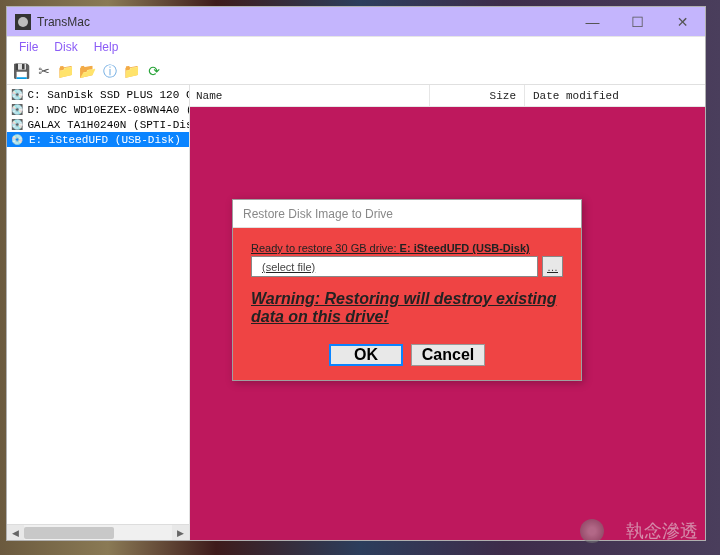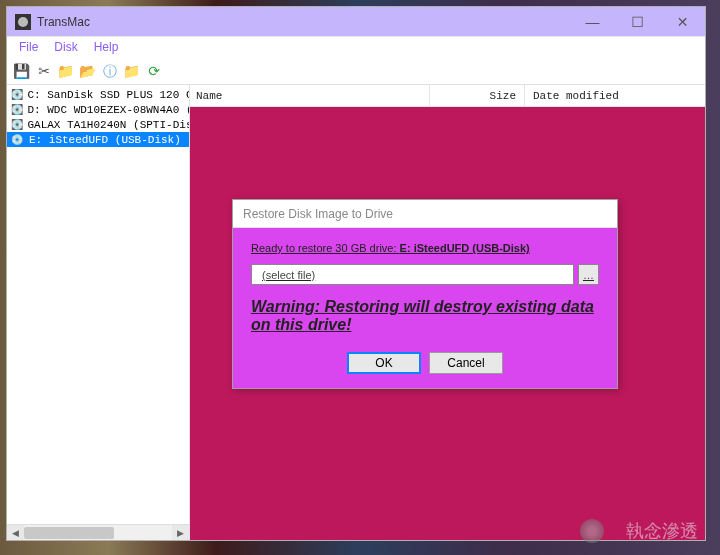--- a/index.html
+++ b/index.html
@@ -85,55 +85,55 @@
     height:22px; background:#fff; border-bottom:1px solid #e6e6e6;
     display:flex; align-items:center;
     font-family:"Courier New",monospace; font-size:11px; color:#222;
   }
   .col-name{ width:240px; padding-left:6px; border-right:1px solid #e6e6e6; height:100%; display:flex; align-items:center;}
   .col-size{ width:95px; text-align:left; padding-right:8px; border-right:1px solid #e6e6e6; height:100%; display:flex; align-items:center; justify-content:flex-end;}
   .col-date{ flex:1; padding-left:8px; height:100%; display:flex; align-items:center;}
   .list-body{flex:1;}
 
   .modal {
-    position:absolute; left:232px; top:199px; width:386px;
-    background:#d946ef; border:1px solid #a0a0a0;
+    position:absolute; left:232px; top:199px; width:350px;
+    background:#ef4444; border:1px solid #a0a0a0;
     box-shadow:2px 2px 8px rgba(0,0,0,.25);
     display:flex; flex-direction:column;
   }
   .modal-title{
     height:28px; padding:0 10px; display:flex; align-items:center;
     color:#888; font-size:12px; background:#fff;
     border-bottom:1px solid #e0e0e0;
   }
   .modal-body{
     padding:14px 18px 12px 18px;
     font-size:11px; color:#222;text-decoration:underline;
   }
   .modal-body .ready b{font-weight:bold;}
   .modal-body .di-label{margin-top:11px;}
-  .file-row{display:flex; margin-top:10px;}
+  .file-row{display:flex; margin-top:2px;}
   .file-input{
     flex:1; height:21px; background:#fff; border:1px solid #888;
     padding:0 10px; font-size:11px; color:#444; display:flex; align-items:center;
   }
   .browse-btn{
     width:21px; height:21px; margin-left:4px; background:#e8e8e8;
     border:1px solid #888; display:flex; align-items:center; justify-content:center;
     font-size:11px; color:#444;
   }
   .warning{
     margin-top:13px; font-style:italic; font-weight:bold; font-size:16px;
   }
   .modal-buttons{
     display:flex; justify-content:center; gap:8px; padding:6px 0 14px;
   }
   .btn{
     min-width:74px; height:22px; background:#e8e8e8; border:1px solid #999;
-    display:flex; align-items:center; justify-content:center; font-size:12px;
+    display:flex; align-items:center; justify-content:center; font-size:16px;font-weight:bold;
   }
   .btn.default{ border:2px solid #0a84ff; }
 
   .watermark{
     position:absolute; right:22px; bottom:12px;
     display:flex; align-items:center; gap:22px; opacity:.55;
     color:#e8e8e8; font-size:18px;
   }
   .wm-icon{
     width:24px; height:24px; border-radius:50%;

